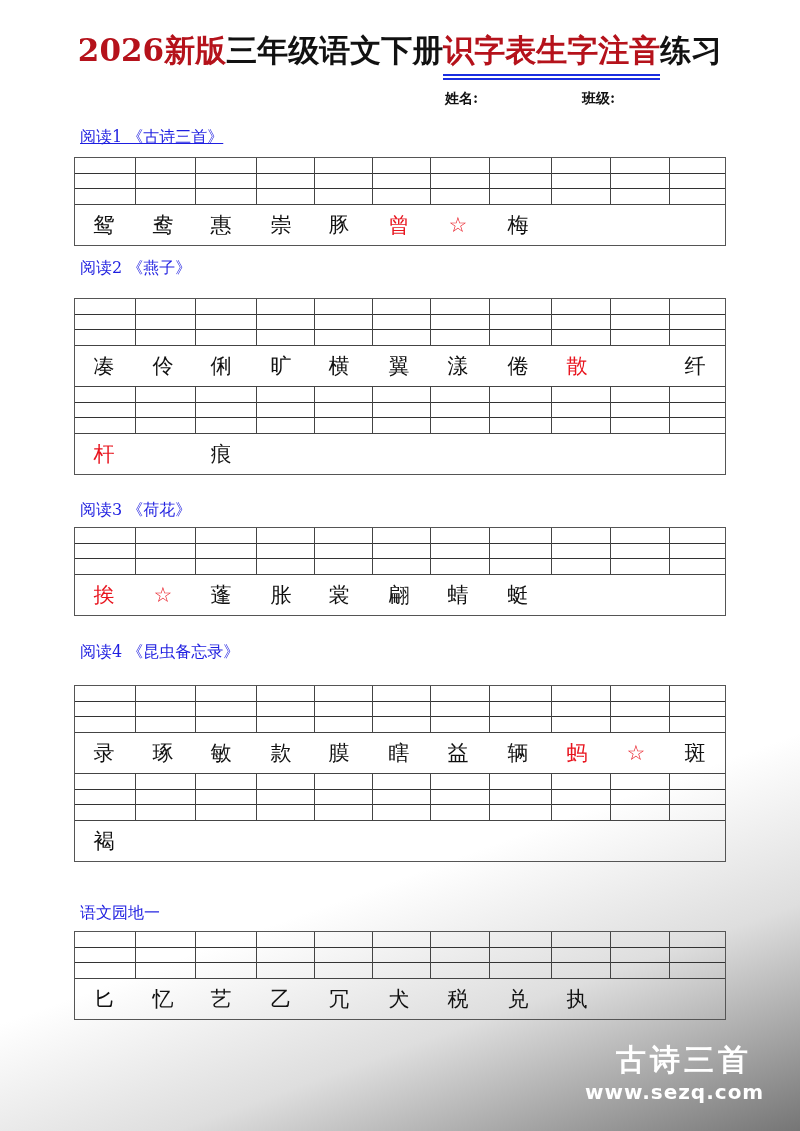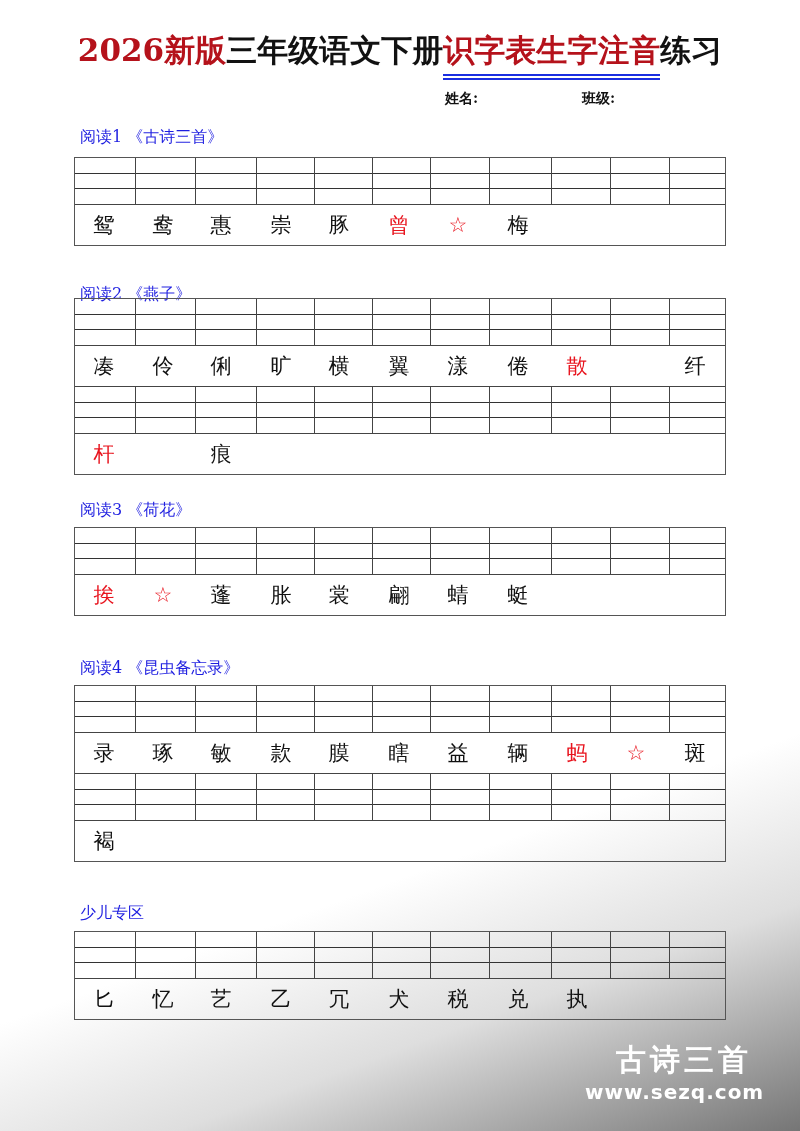--- a/index.html
+++ b/index.html
@@ -65,21 +65,21 @@
 <div class="bg-shade"></div>
 
 <div class="title">
   <span class="t-red">2026新版</span><span class="t-black">三年级语文下册</span><span class="t-underlined">识字表生字注音</span><span class="t-black">练习</span>
 </div>
 
 <div class="info" style="left:445px;">姓名:</div>
 <div class="info" style="left:582px;">班级:</div>
 
 <div id="sections">
-    <div class="section-title" style="top: 127px;">阅读1 《古诗三首》</div>
+    <div class="section-title" style="top: 127px; text-decoration: underline;">阅读1 《古诗三首》</div>
     <div class="grid" style="top: 157px;">
       <div class="pinyin-block">
         <div class="hline" style="top: 15px;"></div>
         <div class="hline" style="top: 30px;"></div>
         <div class="vline" style="left: 60px;"></div>
         <div class="vline" style="left: 120px;"></div>
         <div class="vline" style="left: 181px;"></div>
         <div class="vline" style="left: 239px;"></div>
         <div class="vline" style="left: 297px;"></div>
         <div class="vline" style="left: 355px;"></div>
@@ -92,21 +92,21 @@
         <span class="char" style="left: 14px;">鸳</span>
         <span class="char" style="left: 73px;">鸯</span>
         <span class="char" style="left: 131px;">惠</span>
         <span class="char" style="left: 191px;">崇</span>
         <span class="char" style="left: 249px;">豚</span>
         <span class="char red" style="left: 309px;">曾</span>
         <span class="char red" style="left: 368px;">☆</span>
         <span class="char" style="left: 428px;">梅</span>
       </div>
     </div>
-    <div class="section-title" style="top: 284px;">阅读2 《燕子》</div>
+    <div class="section-title" style="top: 258px;">阅读2 《燕子》</div>
     <div class="grid" style="top: 298px;">
       <div class="pinyin-block">
         <div class="hline" style="top: 15px;"></div>
         <div class="hline" style="top: 30px;"></div>
         <div class="vline" style="left: 60px;"></div>
         <div class="vline" style="left: 120px;"></div>
         <div class="vline" style="left: 181px;"></div>
         <div class="vline" style="left: 239px;"></div>
         <div class="vline" style="left: 297px;"></div>
         <div class="vline" style="left: 355px;"></div>
@@ -168,21 +168,21 @@
         <span class="char red" style="left: 14px;">挨</span>
         <span class="char red" style="left: 73px;">☆</span>
         <span class="char" style="left: 131px;">蓬</span>
         <span class="char" style="left: 191px;">胀</span>
         <span class="char" style="left: 249px;">裳</span>
         <span class="char" style="left: 309px;">翩</span>
         <span class="char" style="left: 368px;">蜻</span>
         <span class="char" style="left: 428px;">蜓</span>
       </div>
     </div>
-    <div class="section-title" style="top: 658px;">阅读4 《昆虫备忘录》</div>
+    <div class="section-title" style="top: 642px;">阅读4 《昆虫备忘录》</div>
     <div class="grid" style="top: 685px;">
       <div class="pinyin-block">
         <div class="hline" style="top: 15px;"></div>
         <div class="hline" style="top: 30px;"></div>
         <div class="vline" style="left: 60px;"></div>
         <div class="vline" style="left: 120px;"></div>
         <div class="vline" style="left: 181px;"></div>
         <div class="vline" style="left: 239px;"></div>
         <div class="vline" style="left: 297px;"></div>
         <div class="vline" style="left: 355px;"></div>
@@ -215,21 +215,21 @@
         <div class="vline" style="left: 355px;"></div>
         <div class="vline" style="left: 414px;"></div>
         <div class="vline" style="left: 476px;"></div>
         <div class="vline" style="left: 535px;"></div>
         <div class="vline" style="left: 594px;"></div>
       </div>
       <div class="char-row">
         <span class="char" style="left: 14px;">褐</span>
       </div>
     </div>
-    <div class="section-title" style="top: 903px;">少儿专区</div>
+    <div class="section-title" style="top: 903px;">语文园地一</div>
     <div class="grid" style="top: 931px;">
       <div class="pinyin-block">
         <div class="hline" style="top: 15px;"></div>
         <div class="hline" style="top: 30px;"></div>
         <div class="vline" style="left: 60px;"></div>
         <div class="vline" style="left: 120px;"></div>
         <div class="vline" style="left: 181px;"></div>
         <div class="vline" style="left: 239px;"></div>
         <div class="vline" style="left: 297px;"></div>
         <div class="vline" style="left: 355px;"></div>

